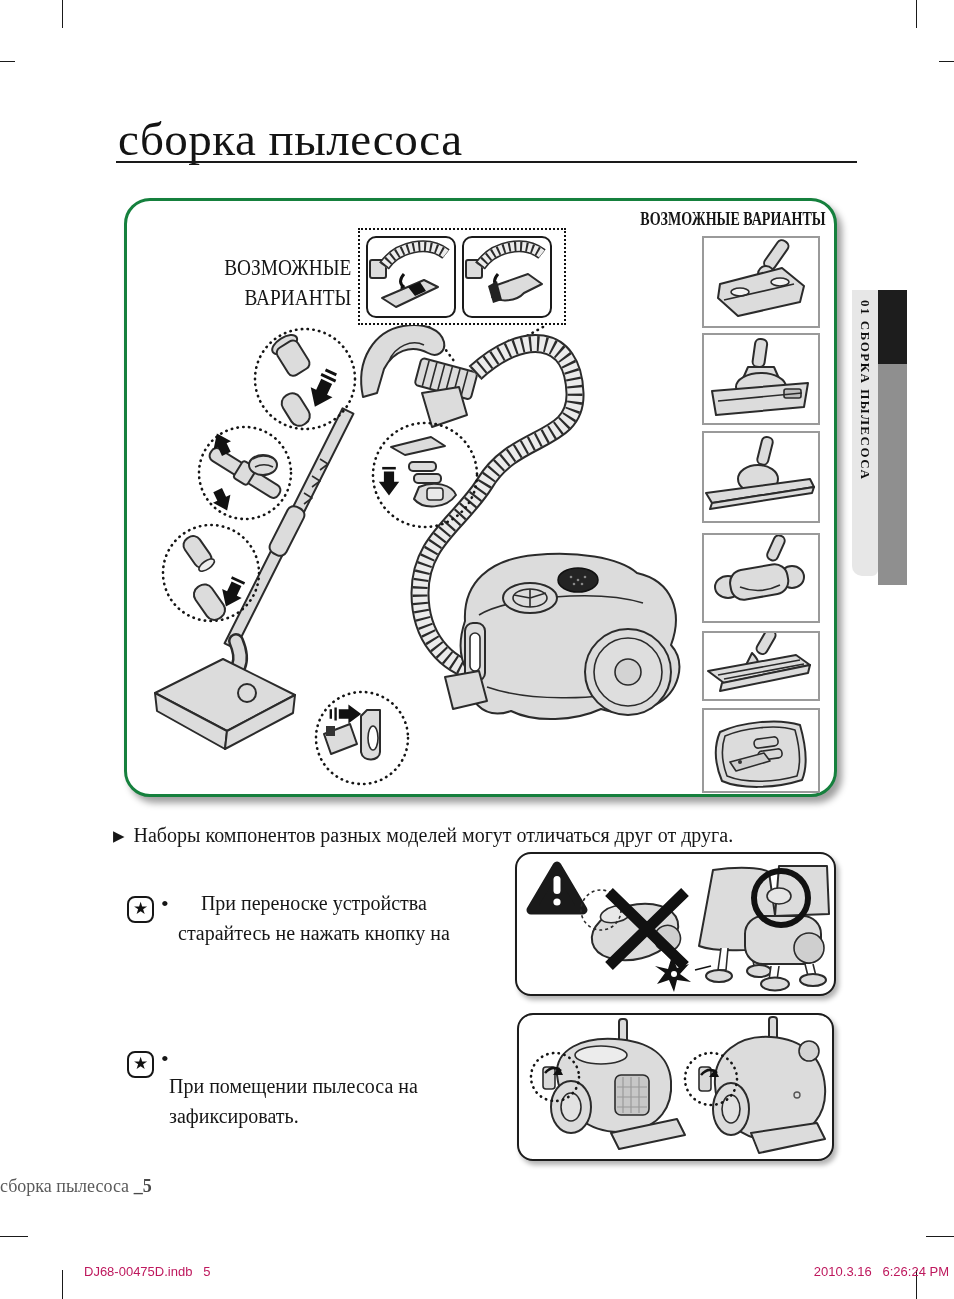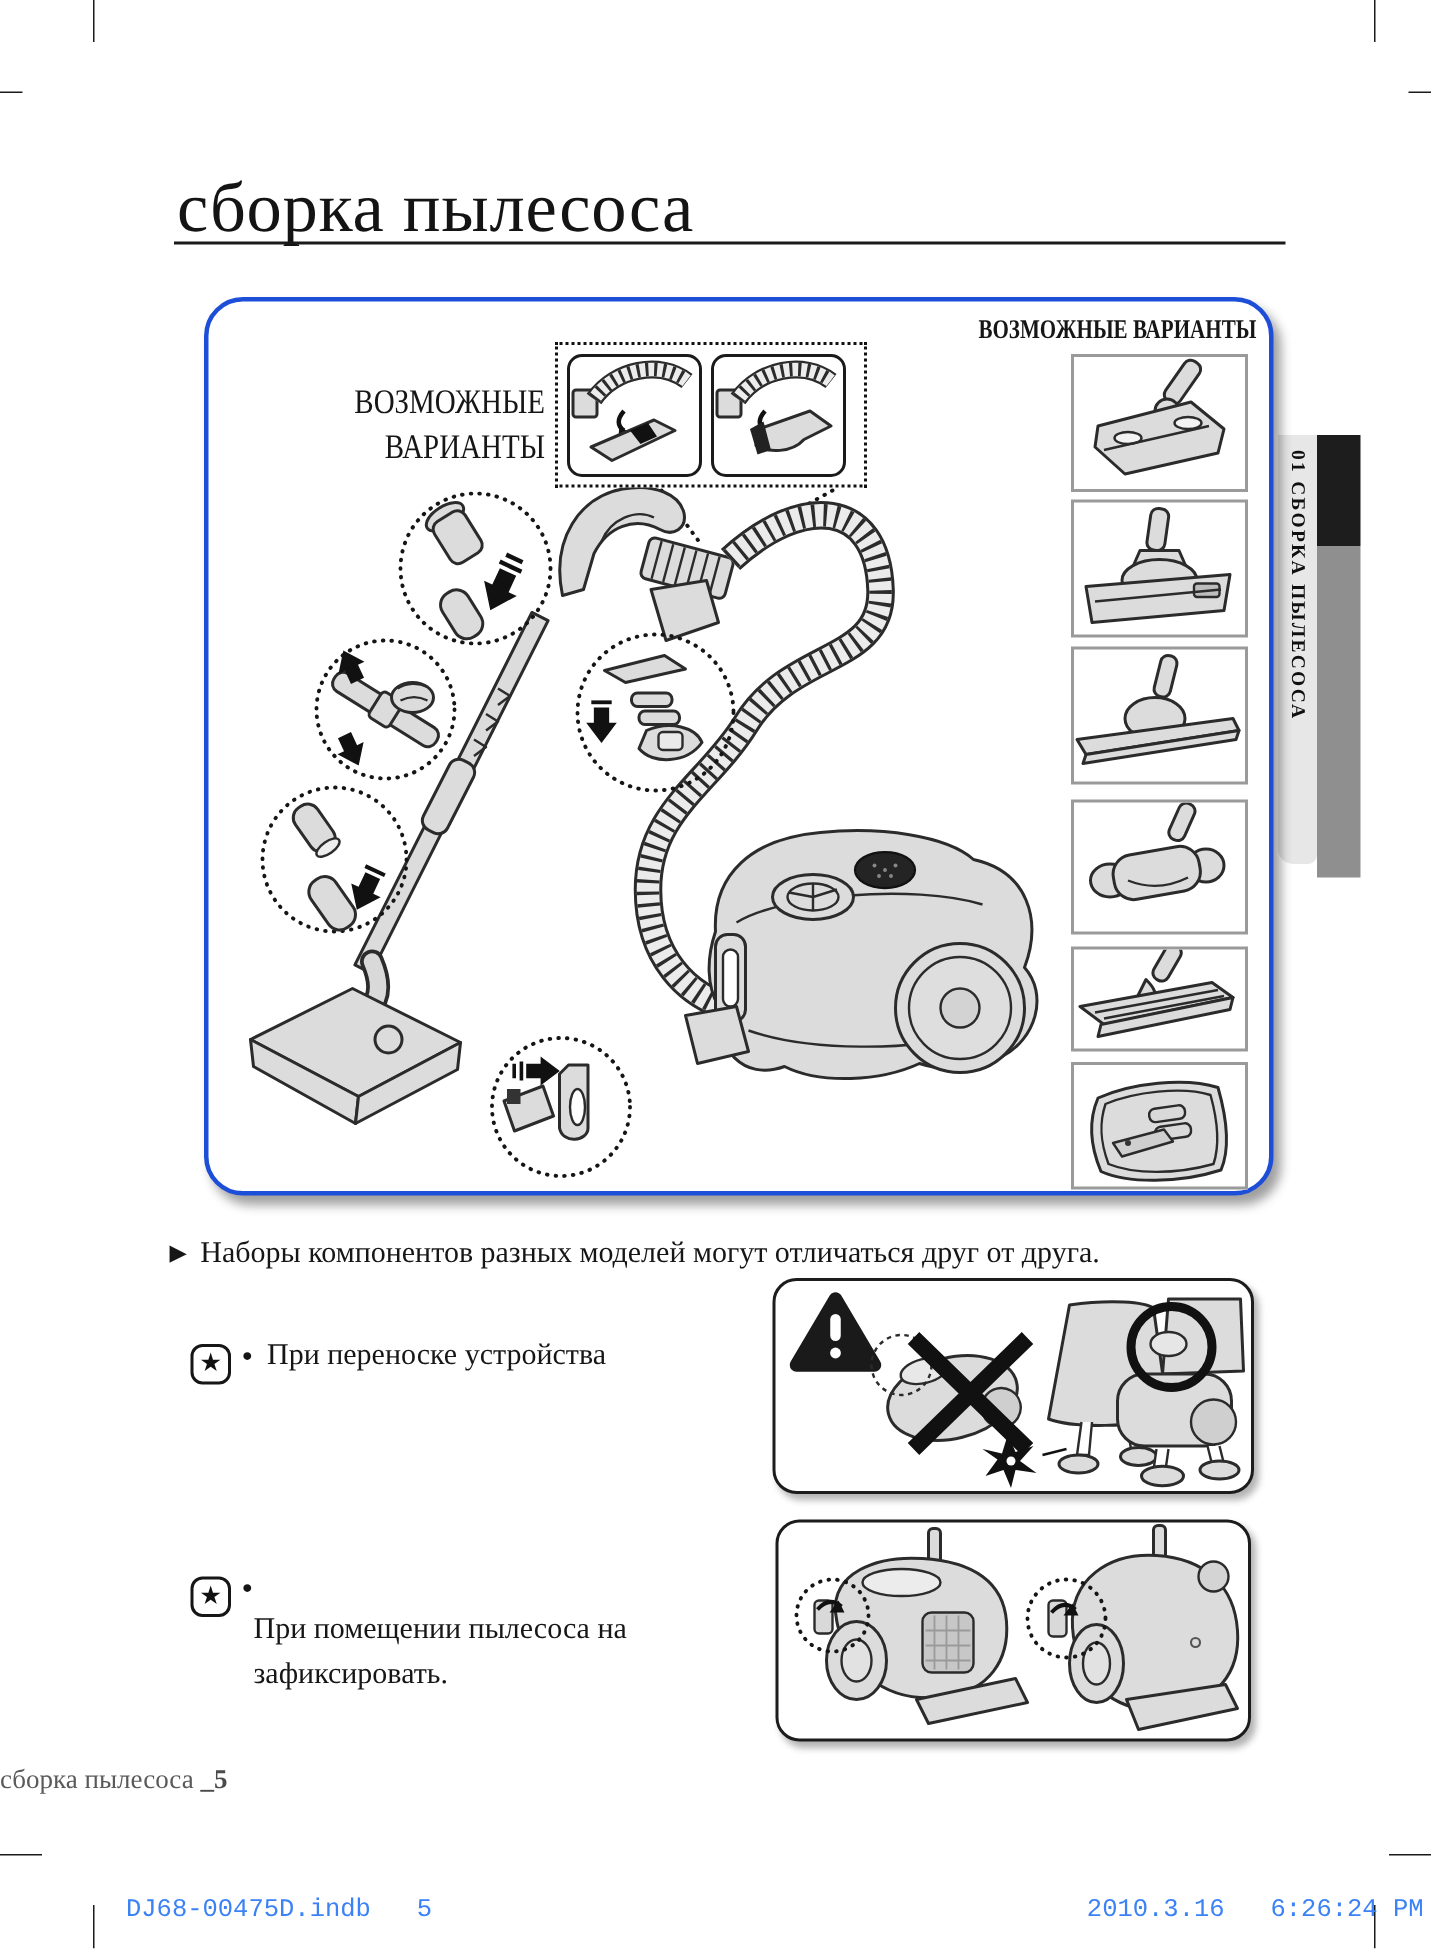--- a/index.html
+++ b/index.html
@@ -5,21 +5,21 @@
   html,body{margin:0;padding:0;}
   body{width:954px;height:1299px;position:relative;background:#fff;overflow:hidden;
        font-family:"Liberation Serif",serif;color:#161616;}
   .abs{position:absolute;}
   
   .cmark{position:absolute;background:#1a1a1a;}
   
   .title{left:118px;top:112px;font-size:47px;letter-spacing:.5px;color:#141414;}
   .title-rule{left:116px;top:161px;width:741px;height:2px;background:#1a1a1a;}
   
-  .mainbox{left:136px;top:198px;width:713px;height:599px;border:3px solid #1d4ed8;
+  .mainbox{left:124px;top:198px;width:713px;height:599px;border:3px solid #15803d;
            border-radius:26px;background:#fff;box-shadow:5px 6px 7px rgba(0,0,0,.38);box-sizing:border-box;}
   .mainbox svg.scene{position:absolute;left:0;top:0;z-index:1;}
   .lbl-tr{position:absolute;right:8px;top:8px;z-index:3;font-size:18px;font-weight:bold;
           transform:scaleX(.78);transform-origin:right center;white-space:nowrap;}
   .lbl-left{position:absolute;right:483px;top:52px;z-index:3;text-align:right;font-size:23px;
             line-height:30px;transform:scaleX(.84);transform-origin:right center;white-space:nowrap;}
   .dottedbox{position:absolute;left:231px;top:27px;width:208px;height:97px;z-index:2;
              border:2.4px dotted #111;box-sizing:border-box;background:#fff;}
   .hosevar{position:absolute;top:6px;width:90px;height:82px;border:2.2px solid #1a1a1a;
            border-radius:10px;background:#fff;box-sizing:border-box;overflow:hidden;}
@@ -40,21 +40,21 @@
   .bullet-dot{position:absolute;font-size:22px;}
   .bullet-text{position:absolute;font-size:20px;line-height:30px;}
   
   .notebox{border:2.6px solid #1c1c1c;border-radius:16px;background:#fff;box-sizing:border-box;
            box-shadow:3px 4px 5px rgba(0,0,0,.3);overflow:hidden;}
   .notebox1{left:515px;top:852px;width:321px;height:144px;}
   .notebox2{left:517px;top:1013px;width:317px;height:148px;}
   
   .footer{left:0;top:1176px;width:836px;text-align:left;font-size:18px;color:#5a5a5a;}
   .footer b{color:#4a4a4a;}
-  .print{font-family:Liberation Mono, monospace;font-size:17px;color:#3b82f6;white-space:pre;top:1264px;}
+  .print{font-family:Liberation Sans, sans-serif;font-size:13px;color:#be185d;white-space:pre;top:1264px;}
   .print-left{left:84px;}
   .print-right{left:4px;width:945px;text-align:right;}
   
   svg .ln{stroke:#2b2b2b;stroke-width:2;fill:#dcdcdc;stroke-linejoin:round;}
   svg .ln2{stroke:#2b2b2b;stroke-width:1.6;stroke-linejoin:round;}
   svg .dotc{fill:none;stroke:#151515;stroke-width:2.6;stroke-dasharray:.4 5.4;stroke-linecap:round;}
   svg .arrowblk{fill:#111;stroke:none;}
 </style>
 </head>
 <body>
@@ -313,20 +313,21 @@
 
 <div class="abs intro">
   <span class="tri-icon">▶</span>
   <span>Наборы компонентов разных моделей могут отличаться друг от друга.</span>
 </div>
 
 <div class="star-badge" style="left:127px;top:896px;"><span>★</span></div>
 <div class="bullet-dot" style="left:161px;top:891px;">•</div>
 <div class="bullet-text" style="left:178px;top:888px;text-align:center;">
   <div>При переноске устройства</div>
+  <div>старайтесь не нажать кнопку на</div>
 </div>
 
 <div class="star-badge" style="left:127px;top:1051px;"><span>★</span></div>
 <div class="bullet-dot" style="left:161px;top:1046px;">•</div>
 <div class="bullet-text" style="left:169px;top:1043px;margin-top:28px;">
   <div>При помещении пылесоса на</div>
   <div>зафиксировать.</div>
 </div>
 
 <div class="abs notebox notebox1">

